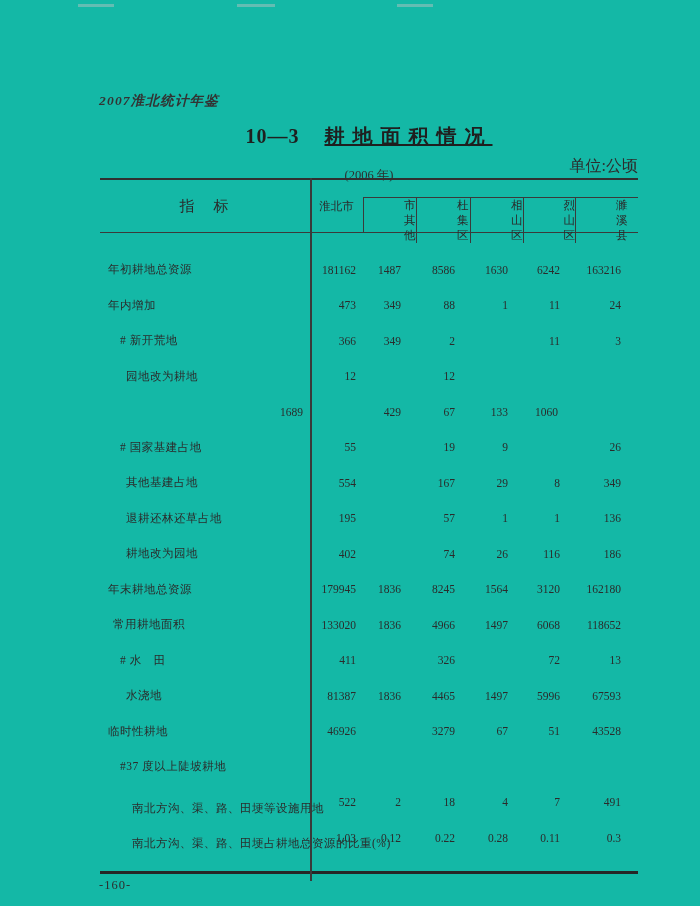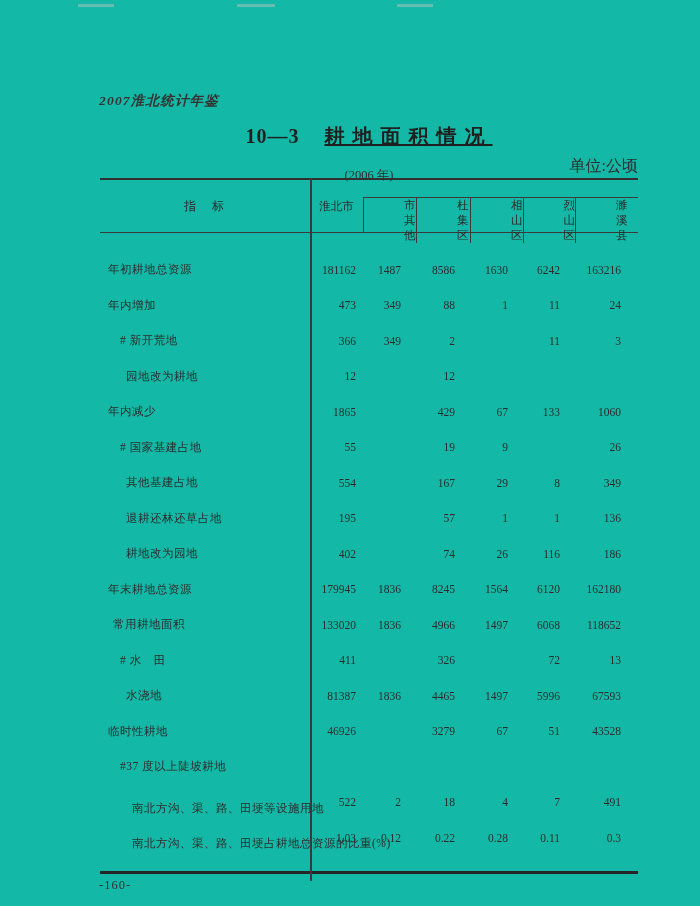--- a/index.html
+++ b/index.html
@@ -37,21 +37,21 @@
 
   .table-wrap{position:absolute; left:100px; top:178px; width:538px;}
   .thead{
     position:relative; height:52px;
     border-top:2px solid #303030; border-bottom:1.8px solid #3a3a3a;
     box-sizing:content-box;
   }
   .indicator{
     position:absolute; left:0; top:0; width:210px; height:100%;
     display:flex; align-items:center; justify-content:center;
-    font-size:12px; letter-spacing:2px;
+    font-size:15px; letter-spacing:2px;
   }
   .city{
     position:absolute; left:210px; top:0; width:53px; height:100%;
     display:flex; align-items:center; justify-content:center;
     font-size:11.5px;
   }
   .subbox{
     position:absolute; left:263px; top:17px; right:0; bottom:0;
     border-top:1.8px solid #3a3a3a; border-left:1.5px solid #3a3a3a;
     display:grid; grid-template-columns:53px 54px 53px 52px auto;
@@ -150,22 +150,21 @@
         <div class="trow">
           <div class="cell label ind3">园地改为耕地</div>
           <div class="cell num c1">12</div>
           <div class="cell num c2"></div>
           <div class="cell num c3">12</div>
           <div class="cell num c4"></div>
           <div class="cell num c5"></div>
           <div class="cell num c6"></div>
         </div>
         <div class="trow">
-          <div class="cell label ind0">年内减少</div>
-          <div class="cell num c1">1865</div>
+          <div class="cell num c1">1689</div>
           <div class="cell num c2"></div>
           <div class="cell num c3">429</div>
           <div class="cell num c4">67</div>
           <div class="cell num c5">133</div>
           <div class="cell num c6">1060</div>
         </div>
         <div class="trow">
           <div class="cell label ind2"># 国家基建占地</div>
           <div class="cell num c1">55</div>
           <div class="cell num c2"></div>
@@ -200,21 +199,21 @@
           <div class="cell num c4">26</div>
           <div class="cell num c5">116</div>
           <div class="cell num c6">186</div>
         </div>
         <div class="trow">
           <div class="cell label ind0">年末耕地总资源</div>
           <div class="cell num c1">179945</div>
           <div class="cell num c2">1836</div>
           <div class="cell num c3">8245</div>
           <div class="cell num c4">1564</div>
-          <div class="cell num c5">6120</div>
+          <div class="cell num c5">3120</div>
           <div class="cell num c6">162180</div>
         </div>
         <div class="trow">
           <div class="cell label ind1">常用耕地面积</div>
           <div class="cell num c1">133020</div>
           <div class="cell num c2">1836</div>
           <div class="cell num c3">4966</div>
           <div class="cell num c4">1497</div>
           <div class="cell num c5">6068</div>
           <div class="cell num c6">118652</div>

